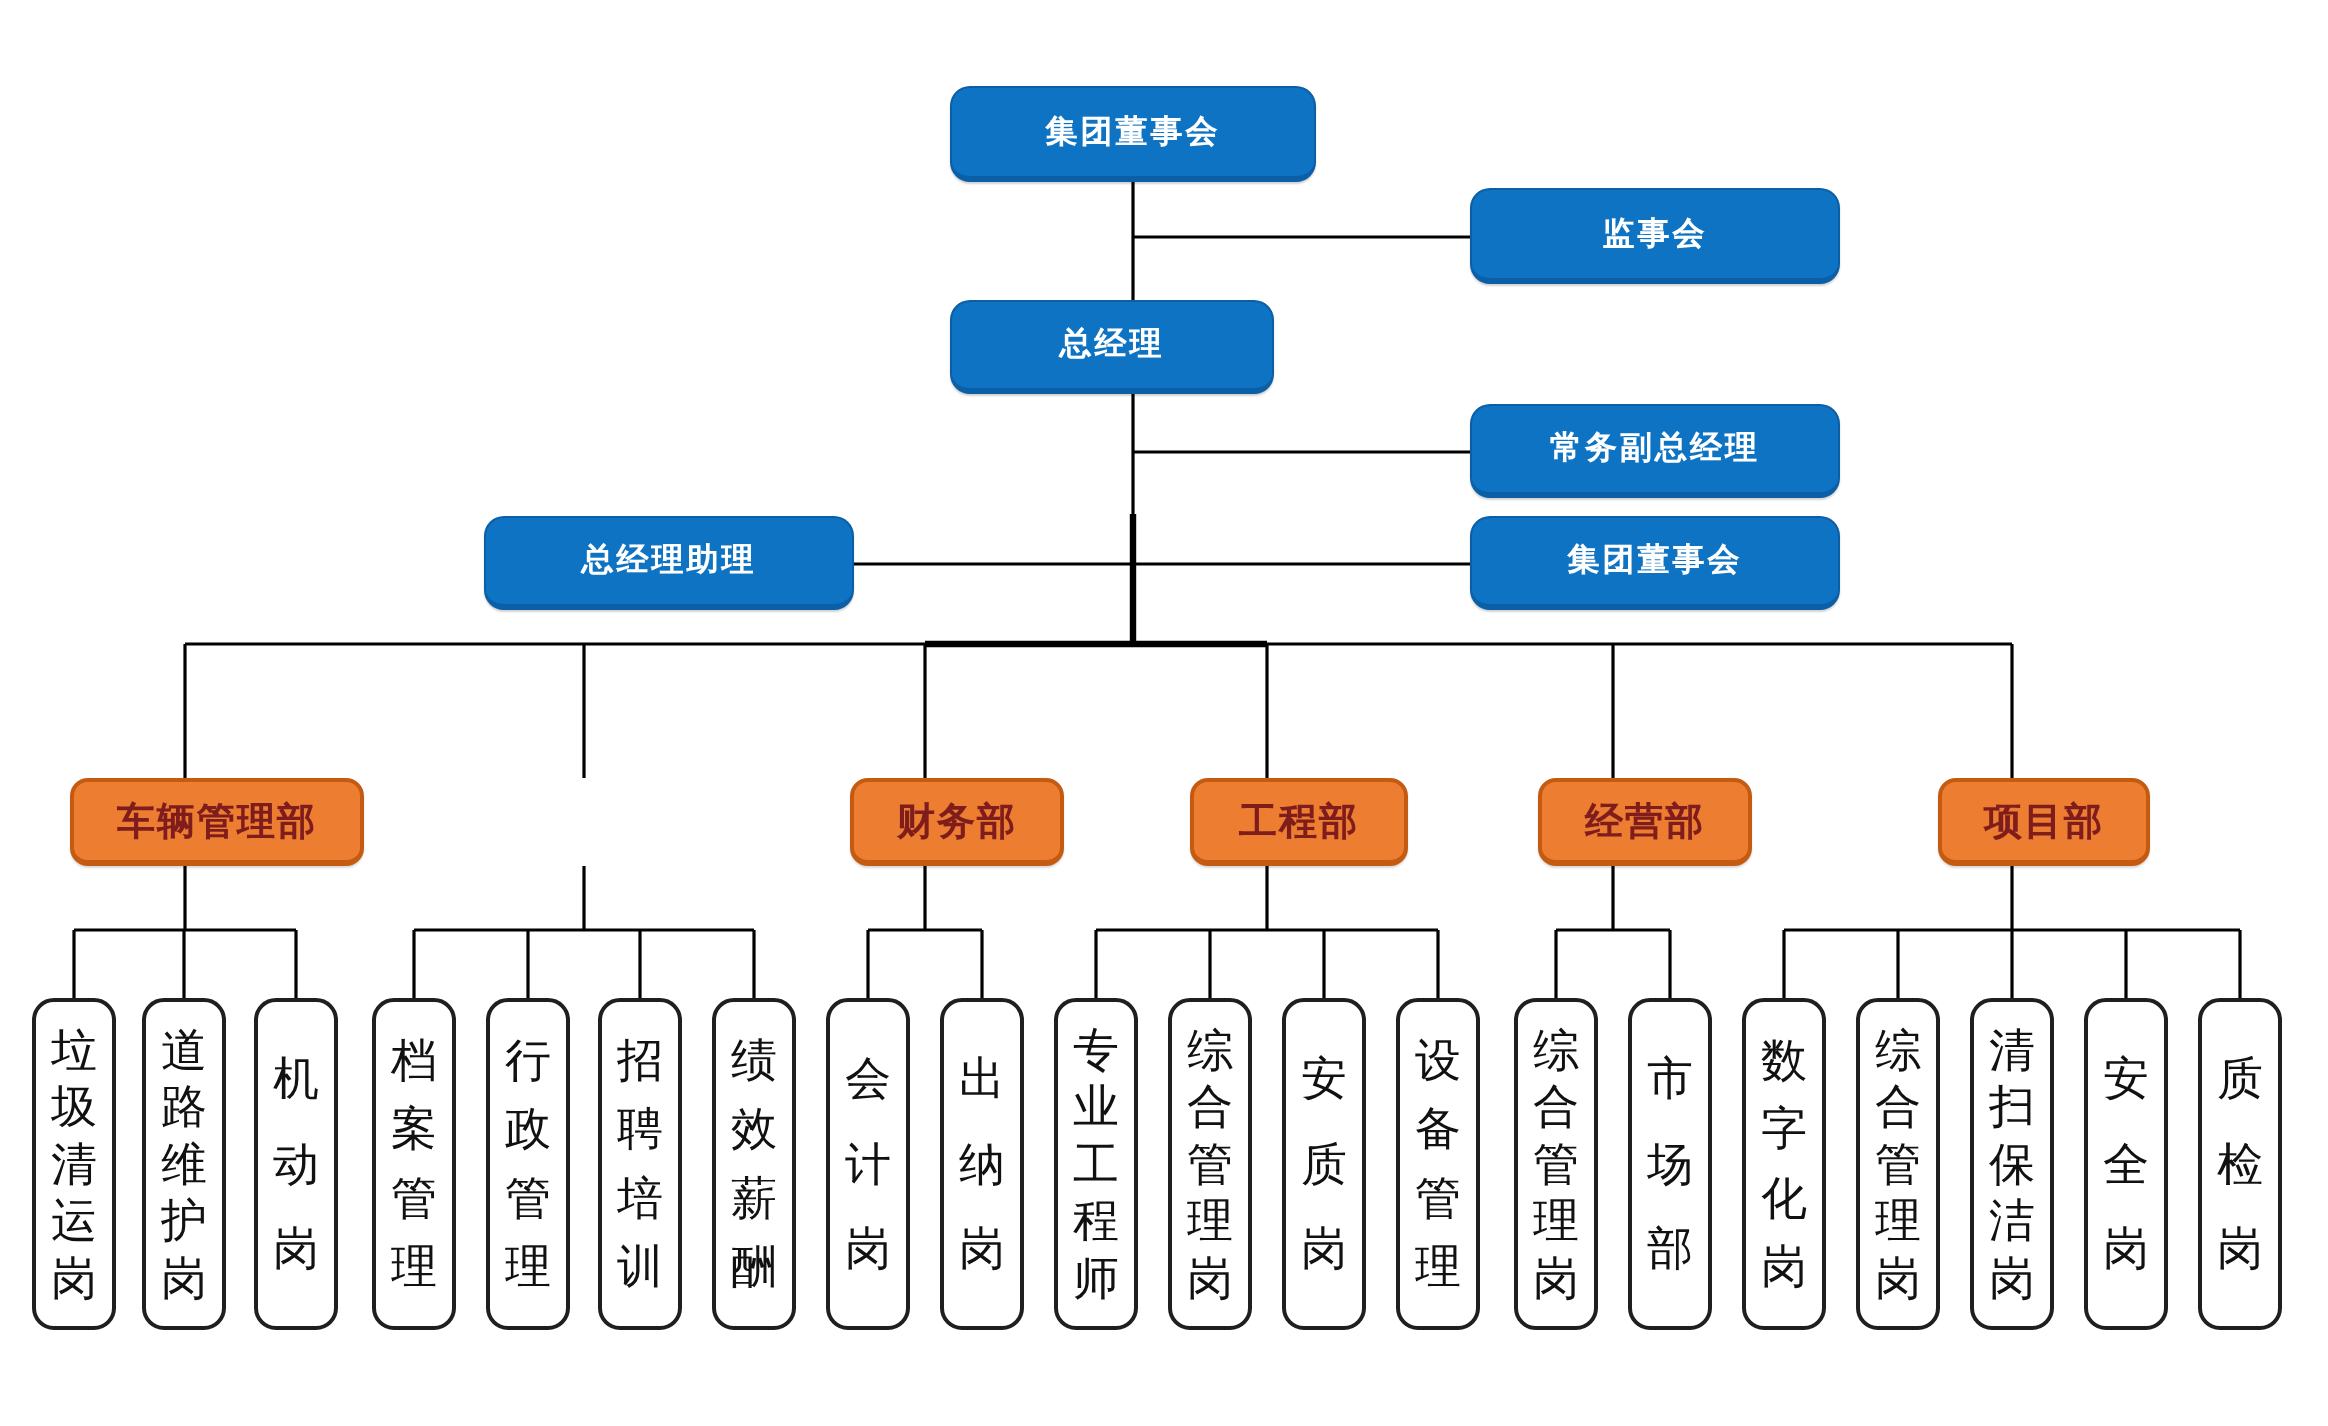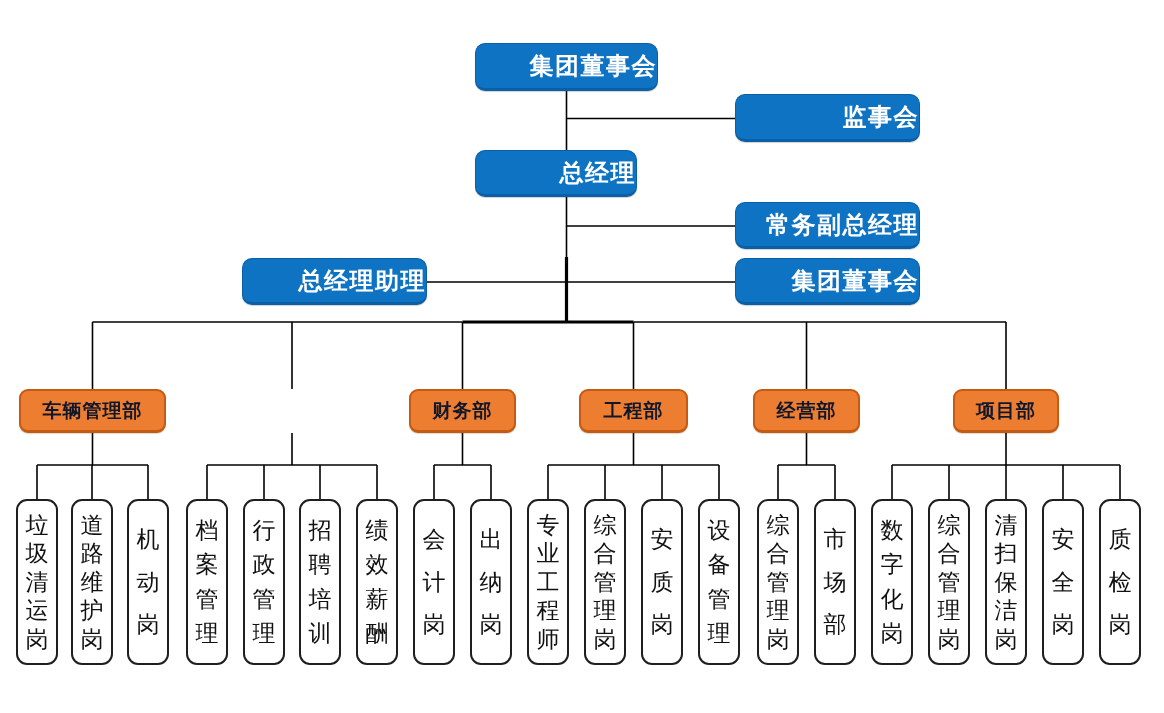--- a/index.html
+++ b/index.html
@@ -34,36 +34,36 @@
     align-items: center;
     justify-content: center;
     text-align: center;
   }
   .blue {
     background: var(--blue, #0E73C2);
     border: 1.5px solid var(--blue-border, #0A5FA6);
     border-bottom-width: 3px;
     border-radius: 10px;
     color: #ffffff;
-    font-size: 24px;
+    font-size: 16px;
     font-weight: bold;
     letter-spacing: 1.5px;
     box-shadow: 0 1px 1px rgba(0,0,0,0.18);
-    justify-content: flex-end;
   }
   .orange {
     background: var(--orange, #ED7D31);
     border: 2px solid var(--orange-border, #C55A11);
     border-bottom-width: 3px;
     border-radius: 9px;
-    color: #0f172a;
+    color: #7f1d1d;
     font-size: 19px;
     font-weight: bold;
     letter-spacing: 1px;
     box-shadow: 0 1px 1px rgba(0,0,0,0.15);
+    margin-left: 16px;
   }
   .pos {
     background: #ffffff;
     border: 2px solid var(--pos-border, #1F1F1F);
     border-radius: 11px;
   }
   .v-label {
     display: flex;
     flex-direction: column;
     justify-content: space-evenly;

